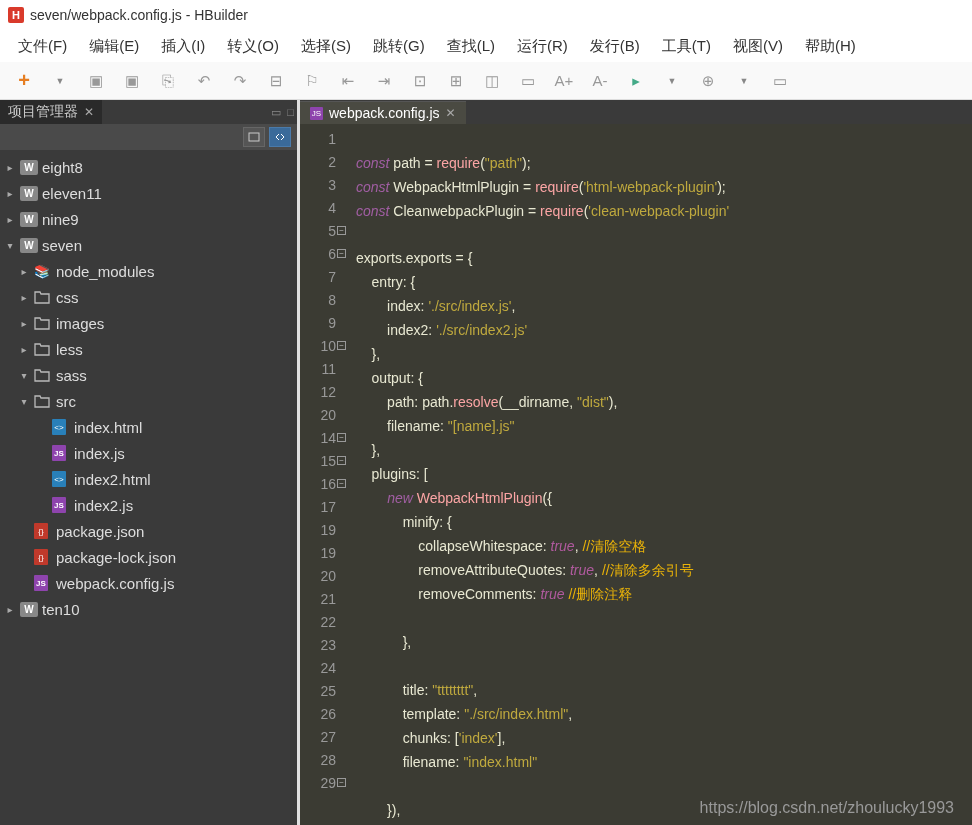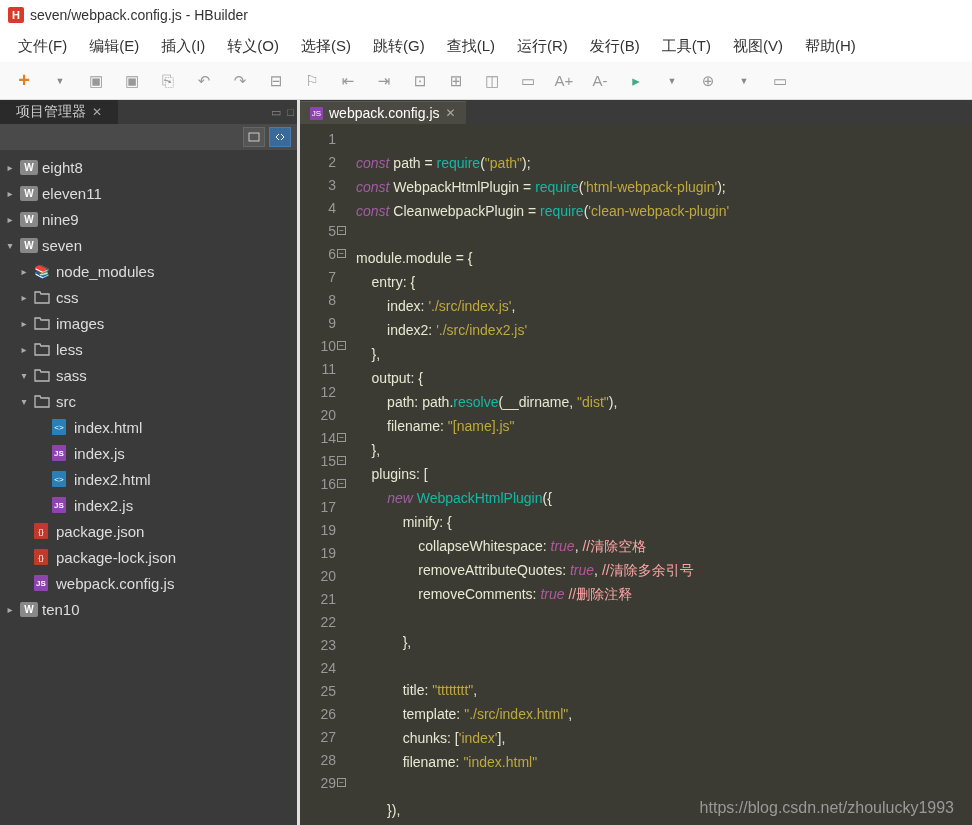--- a/index.html
+++ b/index.html
@@ -9,21 +9,21 @@
 .title-text{color:#333;font-size:14px}
 .menubar{background:#fff;height:32px;display:flex;align-items:center;padding:0 10px;gap:6px}
 .menu-item{padding:4px 8px;color:#333;font-size:15px;cursor:pointer}
 .toolbar{background:#f9f9f9;height:38px;display:flex;align-items:center;padding:0 14px;gap:16px;border-bottom:1px solid #ddd}
 .tb-icon{width:20px;height:20px;color:#999;display:flex;align-items:center;justify-content:center;font-size:15px}
 .tb-add{color:#e67e22;font-size:20px;font-weight:bold}
 .tb-drop{color:#888;font-size:9px}
 .main{flex:1;display:flex;overflow:hidden}
 .sidebar{width:300px;background:#3a3a3a;display:flex;flex-direction:column;border-right:3px solid #e0e0e0}
 .panel-tab-row{background:#3a3a3a;height:24px;display:flex;align-items:center}
-.panel-tab{background:#2a2a2a;color:#ccc;padding:3px 16px;font-size:13px;display:flex;align-items:center;gap:6px}
+.panel-tab{background:#2a2a2a;color:#ccc;padding:3px 8px;font-size:13px;display:flex;align-items:center;gap:6px}
 .close-x{color:#aaa;font-size:12px}
 .panel-tab-spacer{flex:1}
 .panel-mini{color:#888;font-size:11px;padding:0 3px}
 .panel-toolbar{background:#4a4a4a;height:26px;display:flex;align-items:center;justify-content:flex-end;padding:0 6px;gap:4px}
 .panel-tb-btn{width:22px;height:20px;background:#555;border:1px solid #666;display:flex;align-items:center;justify-content:center}
 .panel-tb-btn.hl{background:#3a6a9a;border-color:#4a7aaa}
 .tree{flex:1;overflow:auto;padding:4px 0}
 .tree-row{display:flex;align-items:center;height:26px;color:#ddd;gap:4px;cursor:pointer;padding-left:4px}
 .arrow{width:12px;color:#aaa;font-size:10px;text-align:center}
 .w-icon{width:18px;height:15px;background:#888;color:#fff;font-size:10px;font-weight:bold;border-radius:2px;display:flex;align-items:center;justify-content:center}
@@ -40,27 +40,27 @@
 .editor{flex:1;background:#3b3b33;display:flex;flex-direction:column;overflow:hidden}
 .editor-tabs{height:24px;background:#3a3a3a;display:flex;align-items:flex-end}
 .editor-tab{background:#4a4a42;color:#fff;padding:3px 10px;font-size:13px;display:flex;align-items:center;gap:6px;border-top:1px solid #555}
 .ed-ficon{width:13px;height:13px;background:#8e44ad;font-size:8px;color:#fff;display:flex;align-items:center;justify-content:center;border-radius:1px}
 .code-area{flex:1;display:flex;overflow:hidden;font-family:Consolas,"Courier New",monospace}
 .gutter{width:42px;background:#3b3b33;text-align:right;padding:4px 6px 0 0;color:#999;font-size:15px;line-height:23px}
 .gut-line{height:23px;position:relative}
 .fold{position:absolute;right:-10px;top:6px;width:9px;height:9px;border:1px solid #999;font-size:8px;line-height:7px;text-align:center;color:#bbb;background:#3b3b33}
 .code{flex:1;padding:4px 0 0 14px;font-size:15px;line-height:23px;white-space:pre;color:#e8e8d2;overflow:hidden}
 .kw{color:#a15ea3;font-style:italic}
-.fn{color:#14b8a6}
+.fn{color:#fca5a5}
 .var{color:#e8e8d2}
 .str{color:#bfa93e}
 .op{color:#e8e8d2}
 .prop{color:#e8e8d2}
 .bool{color:#b05a9e;font-style:italic}
-.cmt{color:#fca5a5}
+.cmt{color:#eab308}
 .footer-watermark{position:absolute;right:18px;bottom:8px;color:#999;font-size:16px;font-family:Arial}
 </style>
 </head>
 <body>
 
 <div class="titlebar">
   <div class="app-icon">H</div>
   <div class="title-text">seven/webpack.config.js  -  HBuilder</div>
 </div>
 
@@ -283,21 +283,21 @@
           <div class="gut-line">26</div>
           <div class="gut-line">27</div>
           <div class="gut-line">28</div>
           <div class="gut-line">29<span class="fold">−</span></div>
         </div>
       <div class="code">
 <span class="kw">const </span><span class="var">path </span><span class="op">= </span><span class="fn">require</span><span class="op">(</span><span class="str">"path"</span><span class="op">);</span>
 <span class="kw">const </span><span class="var">WebpackHtmlPlugin </span><span class="op">= </span><span class="fn">require</span><span class="op">(</span><span class="str">'html-webpack-plugin'</span><span class="op">);</span>
 <span class="kw">const </span><span class="var">CleanwebpackPlugin </span><span class="op">= </span><span class="fn">require</span><span class="op">(</span><span class="str">'clean-webpack-plugin'</span>
 
-<span class="prop">module.module </span><span class="op">= {</span>
+<span class="prop">exports.exports </span><span class="op">= {</span>
 <span class="prop">    entry: {</span>
 <span class="prop">        index: </span><span class="str">'./src/index.js'</span><span class="op">,</span>
 <span class="prop">        index2: </span><span class="str">'./src/index2.js'</span>
 <span class="op">    },</span>
 <span class="prop">    output: {</span>
 <span class="prop">        path: path.</span><span class="fn">resolve</span><span class="prop">(__dirname, </span><span class="str">"dist"</span><span class="op">),</span>
 <span class="prop">        filename: </span><span class="str">"[name].js"</span>
 <span class="op">    },</span>
 <span class="prop">    plugins: [</span>
 <span>        </span><span class="kw">new </span><span class="fn">WebpackHtmlPlugin</span><span class="op">({</span>

